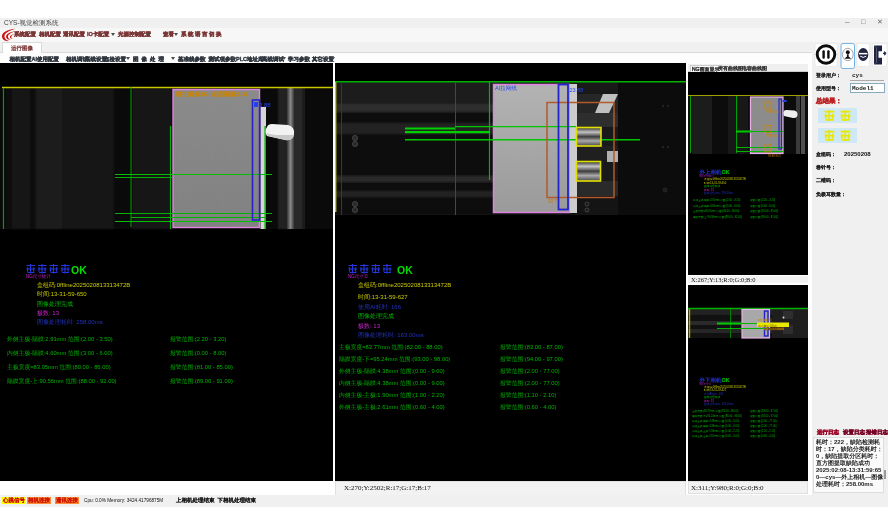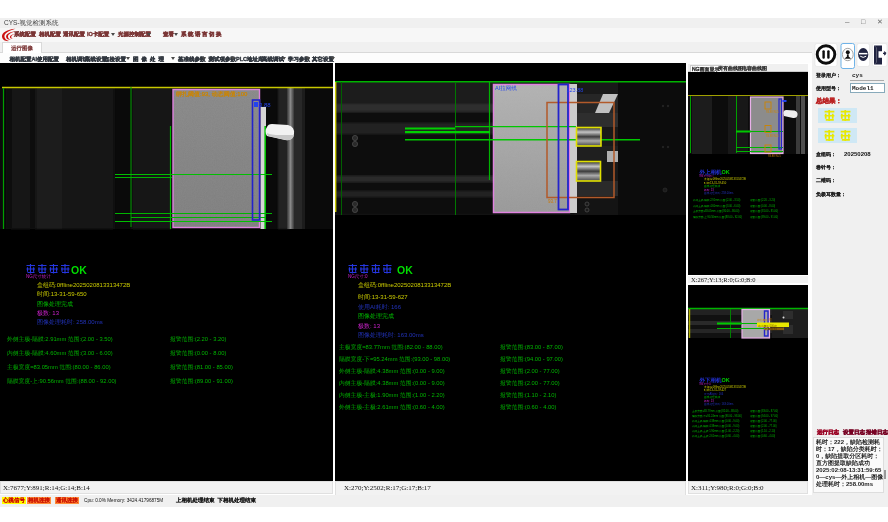--- a/index.html
+++ b/index.html
@@ -373,21 +373,20 @@
   <text x="165" y="310">报警范围:(2.00 - 77.00)</text>
   <text x="4" y="322">内侧主极-隔膜:4.38mm 范围:(0.00 - 9.00)</text>
   <text x="165" y="322">报警范围:(2.00 - 77.00)</text>
   <text x="4" y="334">内侧主极-主极:1.90mm 范围:(1.00 - 2.20)</text>
   <text x="165" y="334">报警范围:(1.10 - 2.10)</text>
   <text x="4" y="346">外侧主极-主极:2.61mm 范围:(0.60 - 4.00)</text>
   <text x="165" y="346">报警范围:(0.60 - 4.00)</text>
  </g>
 </svg>
 
-<div class="abs" style="left:0;top:481px;width:333px;height:13px;background:#f2f2f2;border:1px solid #e0e0e0;box-sizing:border-box;font-family:'Liberation Serif',serif;font-size:7px;color:#111;line-height:12px;padding-left:2px;">X:7677;Y:891;R:14;G:14;B:14</div>
 <div class="abs" style="left:335px;top:481px;width:351px;height:25px;background:#f2f2f2;border:1px solid #e0e0e0;box-sizing:border-box;font-family:'Liberation Serif',serif;font-size:7px;color:#111;line-height:12px;padding-left:8px;">X:270;Y:2502;R:17;G:17;B:17</div>
 <div class="abs" style="left:688px;top:481px;width:120px;height:13px;background:#f2f2f2;border:1px solid #e0e0e0;box-sizing:border-box;font-family:'Liberation Serif',serif;font-size:7px;color:#111;line-height:12px;padding-left:2px;">X:311;Y:980;R:0;G:0;B:0</div>
 
 <div class="abs" style="left:0;top:495px;width:888px;height:12px;background:#f0f0f0;"></div>
 <div class="abs cjk" style="left:2px;top:497px;background:#ffff00;color:#c00;font-size:5.5px;padding:0 1px;">心跳信号</div>
 <div class="abs cjk" style="left:27px;top:497px;background:#ff8c38;color:#cc1100;font-size:5.5px;padding:0 1px;">相机连接</div>
 <div class="abs cjk" style="left:55px;top:497px;background:#ff8c38;color:#cc1100;font-size:5.5px;padding:0 1px;">通讯连接</div>
 <div class="abs" style="left:84px;top:497.5px;color:#111;font-size:4.7px;">Cpu: 0.0% Memory: 3424.41796875M</div>
 <div class="abs cjk" style="left:176px;top:497px;color:#111;font-size:5.5px;">上相机处理结束&nbsp;&nbsp;下相机处理结束</div>
 

